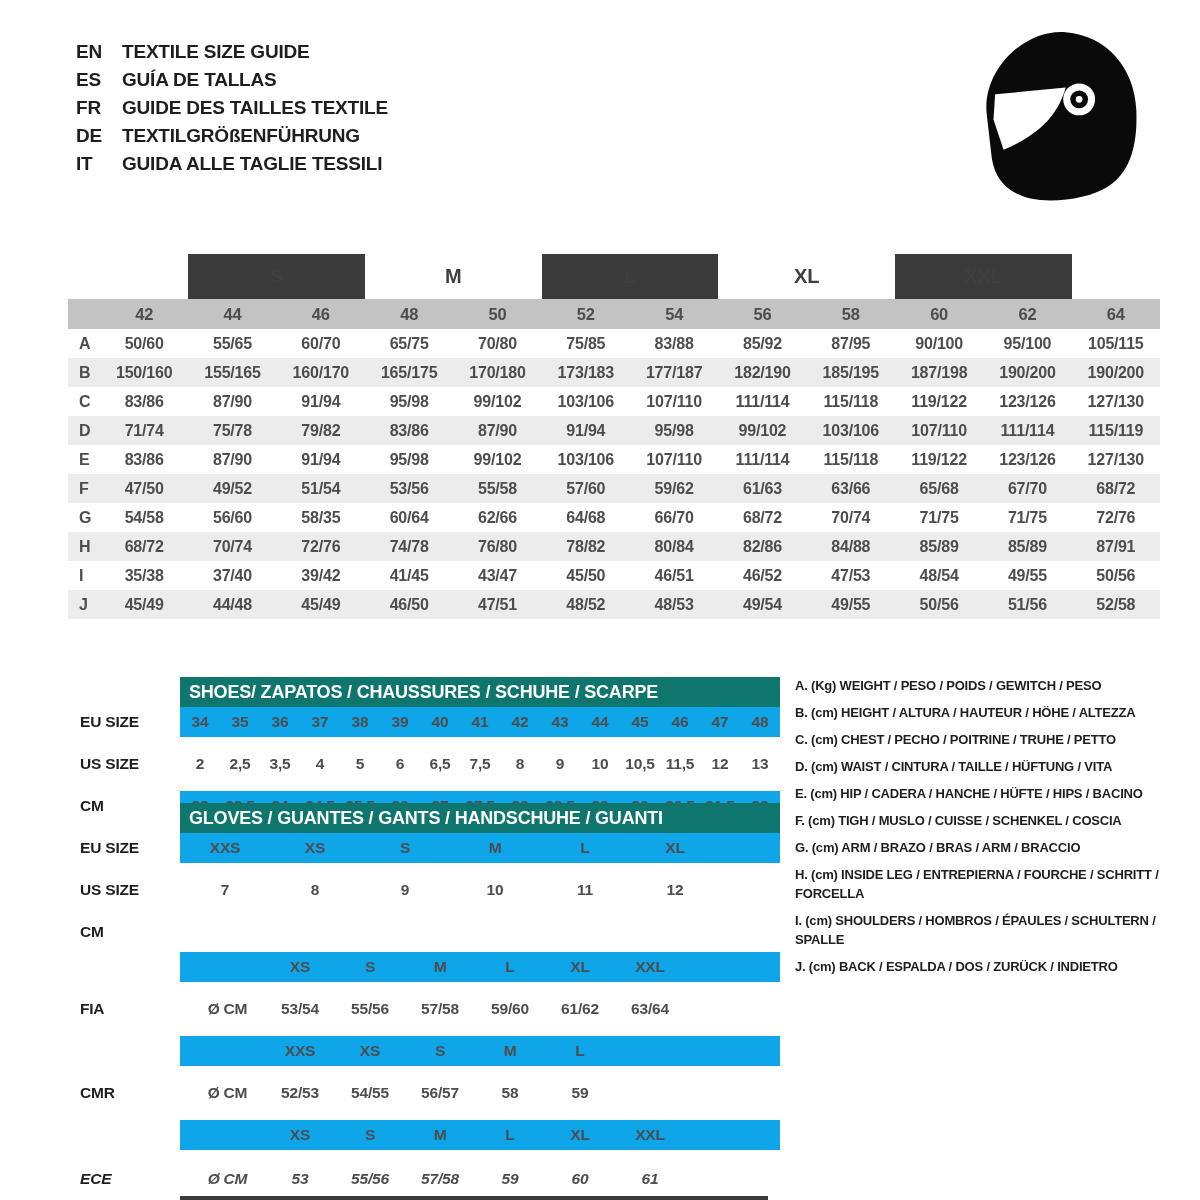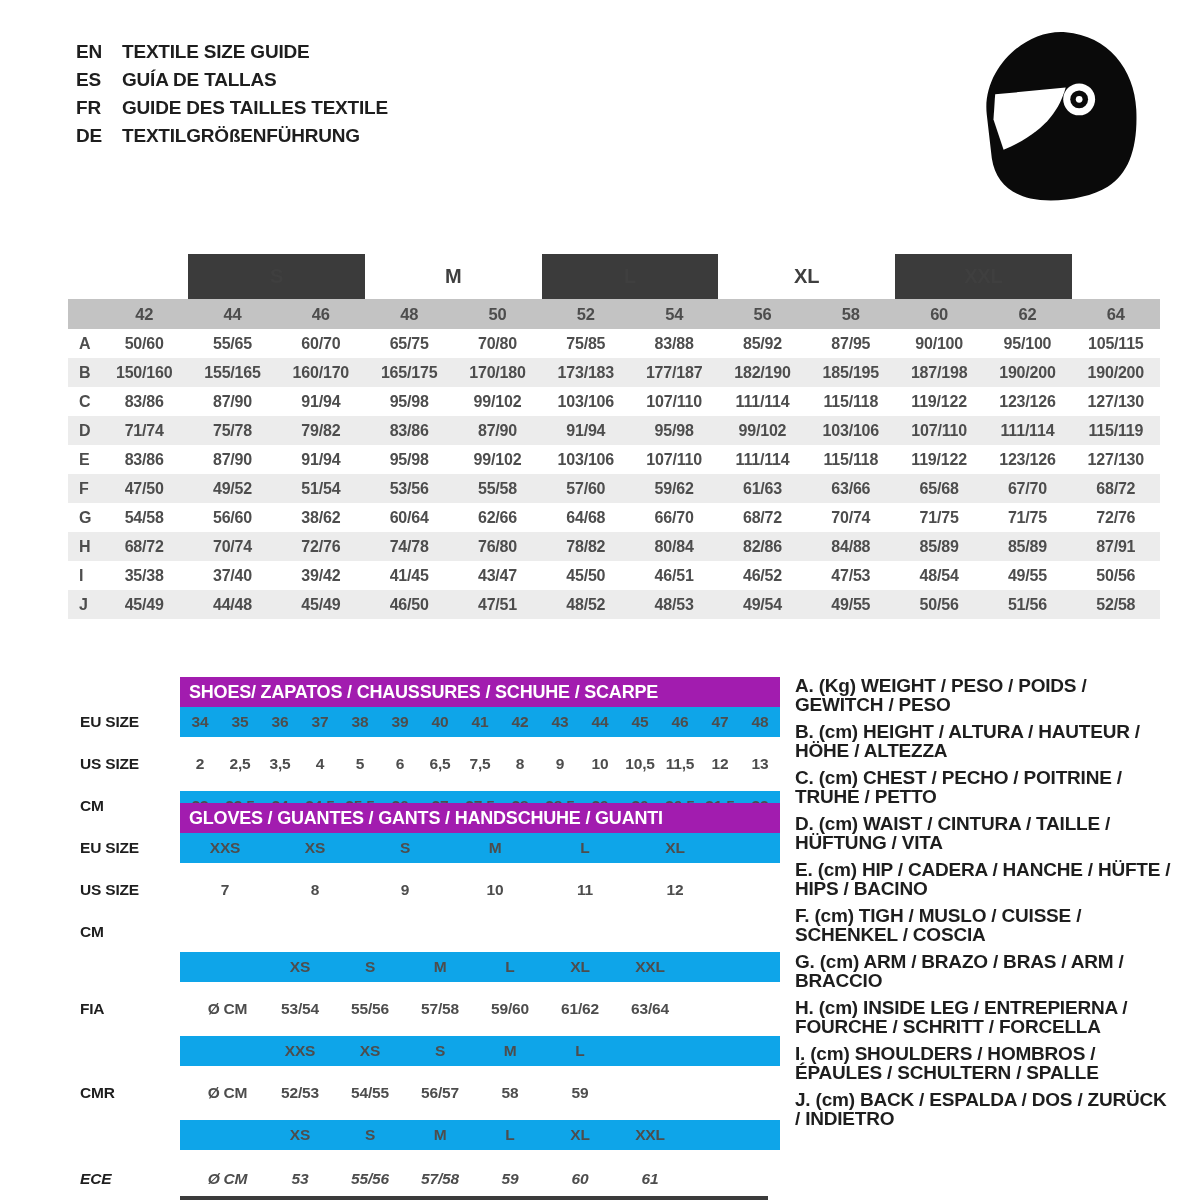--- a/index.html
+++ b/index.html
@@ -19,36 +19,36 @@
   table.size-table{position:absolute;left:68px;top:254px;width:1092px;border-collapse:collapse;table-layout:fixed;}
   table.size-table td{text-align:center;font-weight:700;padding:0;vertical-align:middle;}
   tr.group-row td{height:45px;font-size:20px;color:#3f3f3f;}
   td.group-dark{background:#3b3b3b;color:#ffffff;}
   tr.head-row td{background:#c3c3c3;height:30px;font-size:16.5px;color:#4d4d4d;}
   tr.body-row td{height:29px;font-size:16px;color:#4d4d4d;}
   tr.body-row.striped{background:#ececec;}
   td.row-letter{text-align:left !important;padding-left:11px !important;color:#1e1e1e;font-size:17px;}
   
   .section{position:absolute;left:68px;width:712px;}
-  .bar{margin-left:112px;width:600px;height:30px;background:#a21caf;color:#ffffff;
+  .bar{margin-left:112px;width:600px;height:30px;background:#0f766e;color:#ffffff;
        font-size:18px;font-weight:700;line-height:30px;padding-left:9px;box-sizing:border-box;white-space:nowrap;}
   .trow{position:relative;height:42px;}
   .rlabel{position:absolute;left:12px;top:0;height:30px;line-height:30px;font-size:15.5px;font-weight:700;color:#1e1e1e;white-space:nowrap;}
   .cells{margin-left:112px;width:600px;height:30px;display:flex;align-items:center;box-sizing:border-box;}
   .cells.striped{background:#0ea5e9;}
   .cell{flex:1;text-align:center;font-size:15.5px;font-weight:700;color:#4d4d4d;white-space:nowrap;}
   .gloves .cells{padding-right:60px;}
   
   .hgap{height:24px;}
   .hcell{width:70px;text-align:center;font-size:15.5px;font-weight:700;color:#4d4d4d;white-space:nowrap;}
   .hcell.first{width:85px;text-align:center;padding-left:10px;box-sizing:border-box;}
   .trow.gap-top{margin-top:2px;font-style:italic;}
   
   .legend{position:absolute;left:795px;top:676px;width:376px;}
-  .legend-item{font-size:19px;font-weight:700;line-height:19px;margin-bottom:8px;color:#1e1e1e;}
+  .legend-item{font-size:13px;font-weight:700;line-height:19px;margin-bottom:8px;color:#1e1e1e;}
   
   .bottom-bar{position:absolute;left:180px;top:1196px;width:588px;height:4px;background:#3b3b3b;}
 </style>
 </head>
 <body>
 
 <div>
 
   <div class="lang-list" id="langs">
       <div class="lang-row">
@@ -59,20 +59,24 @@
         <span class="lang-code">ES</span>
         <span class="lang-label">GUÍA DE TALLAS</span>
       </div>
       <div class="lang-row">
         <span class="lang-code">FR</span>
         <span class="lang-label">GUIDE DES TAILLES TEXTILE</span>
       </div>
       <div class="lang-row">
         <span class="lang-code">DE</span>
         <span class="lang-label">TEXTILGRÖßENFÜHRUNG</span>
+      </div>
+      <div class="lang-row">
+        <span class="lang-code">IT</span>
+        <span class="lang-label">GUIDA ALLE TAGLIE TESSILI</span>
       </div>
     </div>
 
   <svg class="helmet-icon" viewBox="0 0 100 105" aria-hidden="true">
     <path fill="#0a0a0a" d="M54 2 C79 4 95 24 96 48 C97 70 92 86 79 94 C68 101 47 104 33 101 C20 98 12 90 10 77 L7 51 C4 25 29 0 54 2 Z"></path>
     <path fill="#ffffff" d="M12 39 L54 35 C50 49 41 62 17 72 L11 54 Z"></path>
     <circle cx="62" cy="42" r="9.5" fill="#ffffff"></circle>
     <circle cx="62" cy="42" r="5.3" fill="#0a0a0a"></circle>
     <circle cx="62" cy="42" r="2" fill="#ffffff"></circle>
   </svg>
@@ -195,21 +199,21 @@
           <td>61/63</td>
           <td>63/66</td>
           <td>65/68</td>
           <td>67/70</td>
           <td>68/72</td>
         </tr>
         <tr class="body-row">
           <td class="row-letter">G</td>
           <td>54/58</td>
           <td>56/60</td>
-          <td>38/62</td>
+          <td>58/35</td>
           <td>60/64</td>
           <td>62/66</td>
           <td>64/68</td>
           <td>66/70</td>
           <td>68/72</td>
           <td>70/74</td>
           <td>71/75</td>
           <td>71/75</td>
           <td>72/76</td>
         </tr>

